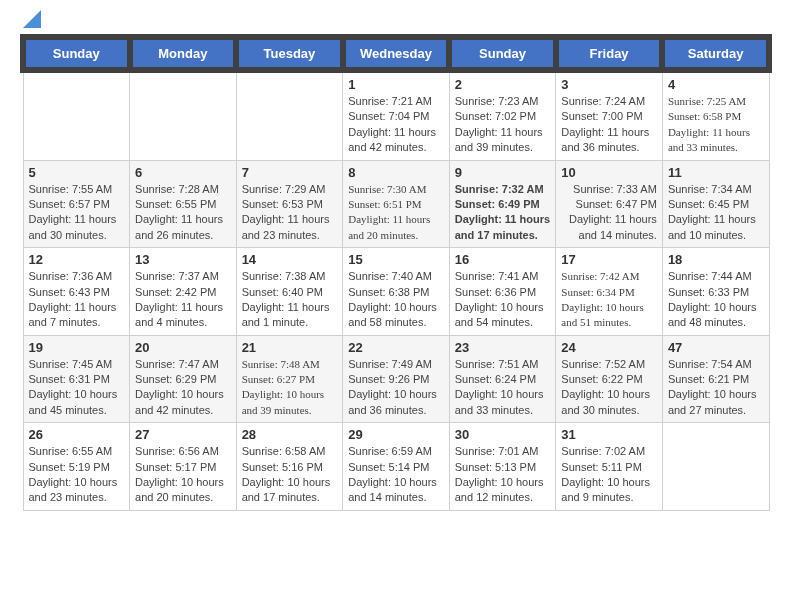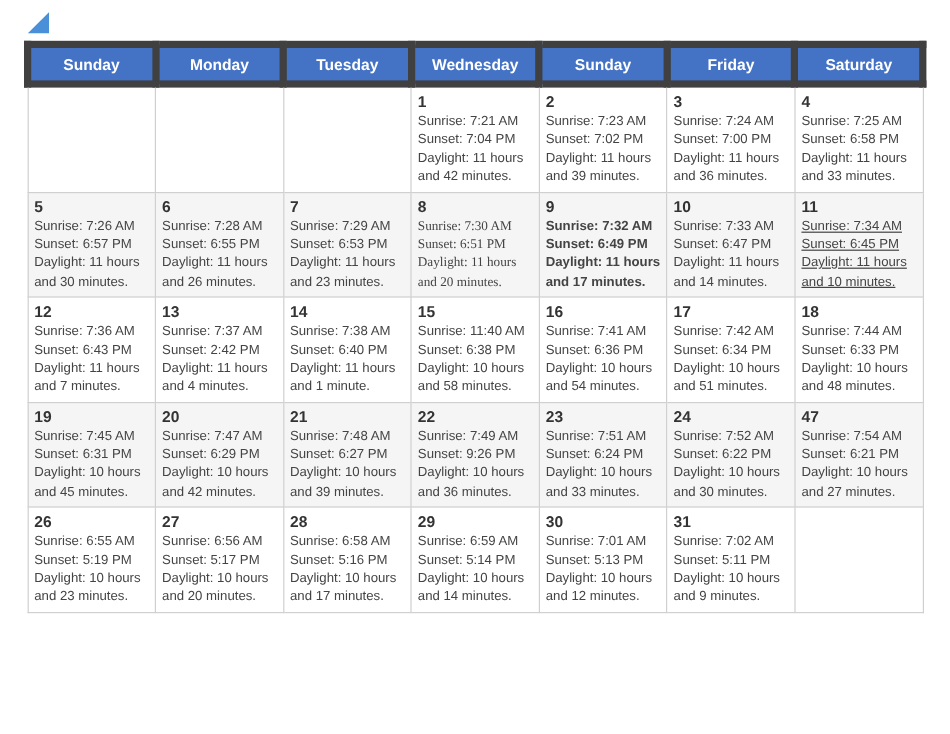--- a/index.html
+++ b/index.html
@@ -140,29 +140,29 @@
 Daylight: 11 hours and 39 minutes.</div>
         </td>
         <td>
           <span class="day-number">3</span>
           <div class="day-info" style="white-space: pre-line;">Sunrise: 7:24 AM
 Sunset: 7:00 PM
 Daylight: 11 hours and 36 minutes.</div>
         </td>
         <td>
           <span class="day-number">4</span>
-          <div class="day-info" style="white-space: pre-line;">Sunrise: 7:25 AM
+          <div class="day-info" style="white-space: pre-line; font-family: Liberation Serif, serif;">Sunrise: 7:25 AM
 Sunset: 6:58 PM
 Daylight: 11 hours and 33 minutes.</div>
         </td>
       </tr>
       <tr>
         <td>
           <span class="day-number">5</span>
-          <div class="day-info" style="white-space: pre-line;">Sunrise: 7:26 AM
+          <div class="day-info" style="white-space: pre-line;">Sunrise: 7:55 AM
 Sunset: 6:57 PM
 Daylight: 11 hours and 30 minutes.</div>
         </td>
         <td>
           <span class="day-number">6</span>
           <div class="day-info" style="white-space: pre-line;">Sunrise: 7:28 AM
 Sunset: 6:55 PM
 Daylight: 11 hours and 26 minutes.</div>
         </td>
         <td>
@@ -178,27 +178,27 @@
 Daylight: 11 hours and 20 minutes.</div>
         </td>
         <td>
           <span class="day-number">9</span>
           <div class="day-info" style="white-space: pre-line; font-weight: bold;">Sunrise: 7:32 AM
 Sunset: 6:49 PM
 Daylight: 11 hours and 17 minutes.</div>
         </td>
         <td>
           <span class="day-number">10</span>
-          <div class="day-info" style="white-space: pre-line;">Sunrise: 7:33 AM
+          <div class="day-info" style="white-space: pre-line; text-align: right;">Sunrise: 7:33 AM
 Sunset: 6:47 PM
 Daylight: 11 hours and 14 minutes.</div>
         </td>
         <td>
           <span class="day-number">11</span>
-          <div class="day-info" style="white-space: pre-line; text-decoration: underline;">Sunrise: 7:34 AM
+          <div class="day-info" style="white-space: pre-line;">Sunrise: 7:34 AM
 Sunset: 6:45 PM
 Daylight: 11 hours and 10 minutes.</div>
         </td>
       </tr>
       <tr>
         <td>
           <span class="day-number">12</span>
           <div class="day-info" style="white-space: pre-line;">Sunrise: 7:36 AM
 Sunset: 6:43 PM
 Daylight: 11 hours and 7 minutes.</div>
@@ -210,33 +210,33 @@
 Daylight: 11 hours and 4 minutes.</div>
         </td>
         <td>
           <span class="day-number">14</span>
           <div class="day-info" style="white-space: pre-line;">Sunrise: 7:38 AM
 Sunset: 6:40 PM
 Daylight: 11 hours and 1 minute.</div>
         </td>
         <td>
           <span class="day-number">15</span>
-          <div class="day-info" style="white-space: pre-line;">Sunrise: 11:40 AM
+          <div class="day-info" style="white-space: pre-line;">Sunrise: 7:40 AM
 Sunset: 6:38 PM
 Daylight: 10 hours and 58 minutes.</div>
         </td>
         <td>
           <span class="day-number">16</span>
           <div class="day-info" style="white-space: pre-line;">Sunrise: 7:41 AM
 Sunset: 6:36 PM
 Daylight: 10 hours and 54 minutes.</div>
         </td>
         <td>
           <span class="day-number">17</span>
-          <div class="day-info" style="white-space: pre-line;">Sunrise: 7:42 AM
+          <div class="day-info" style="white-space: pre-line; font-family: Liberation Serif, serif;">Sunrise: 7:42 AM
 Sunset: 6:34 PM
 Daylight: 10 hours and 51 minutes.</div>
         </td>
         <td>
           <span class="day-number">18</span>
           <div class="day-info" style="white-space: pre-line;">Sunrise: 7:44 AM
 Sunset: 6:33 PM
 Daylight: 10 hours and 48 minutes.</div>
         </td>
       </tr>
@@ -248,21 +248,21 @@
 Daylight: 10 hours and 45 minutes.</div>
         </td>
         <td>
           <span class="day-number">20</span>
           <div class="day-info" style="white-space: pre-line;">Sunrise: 7:47 AM
 Sunset: 6:29 PM
 Daylight: 10 hours and 42 minutes.</div>
         </td>
         <td>
           <span class="day-number">21</span>
-          <div class="day-info" style="white-space: pre-line;">Sunrise: 7:48 AM
+          <div class="day-info" style="white-space: pre-line; font-family: Liberation Serif, serif;">Sunrise: 7:48 AM
 Sunset: 6:27 PM
 Daylight: 10 hours and 39 minutes.</div>
         </td>
         <td>
           <span class="day-number">22</span>
           <div class="day-info" style="white-space: pre-line;">Sunrise: 7:49 AM
 Sunset: 9:26 PM
 Daylight: 10 hours and 36 minutes.</div>
         </td>
         <td>

